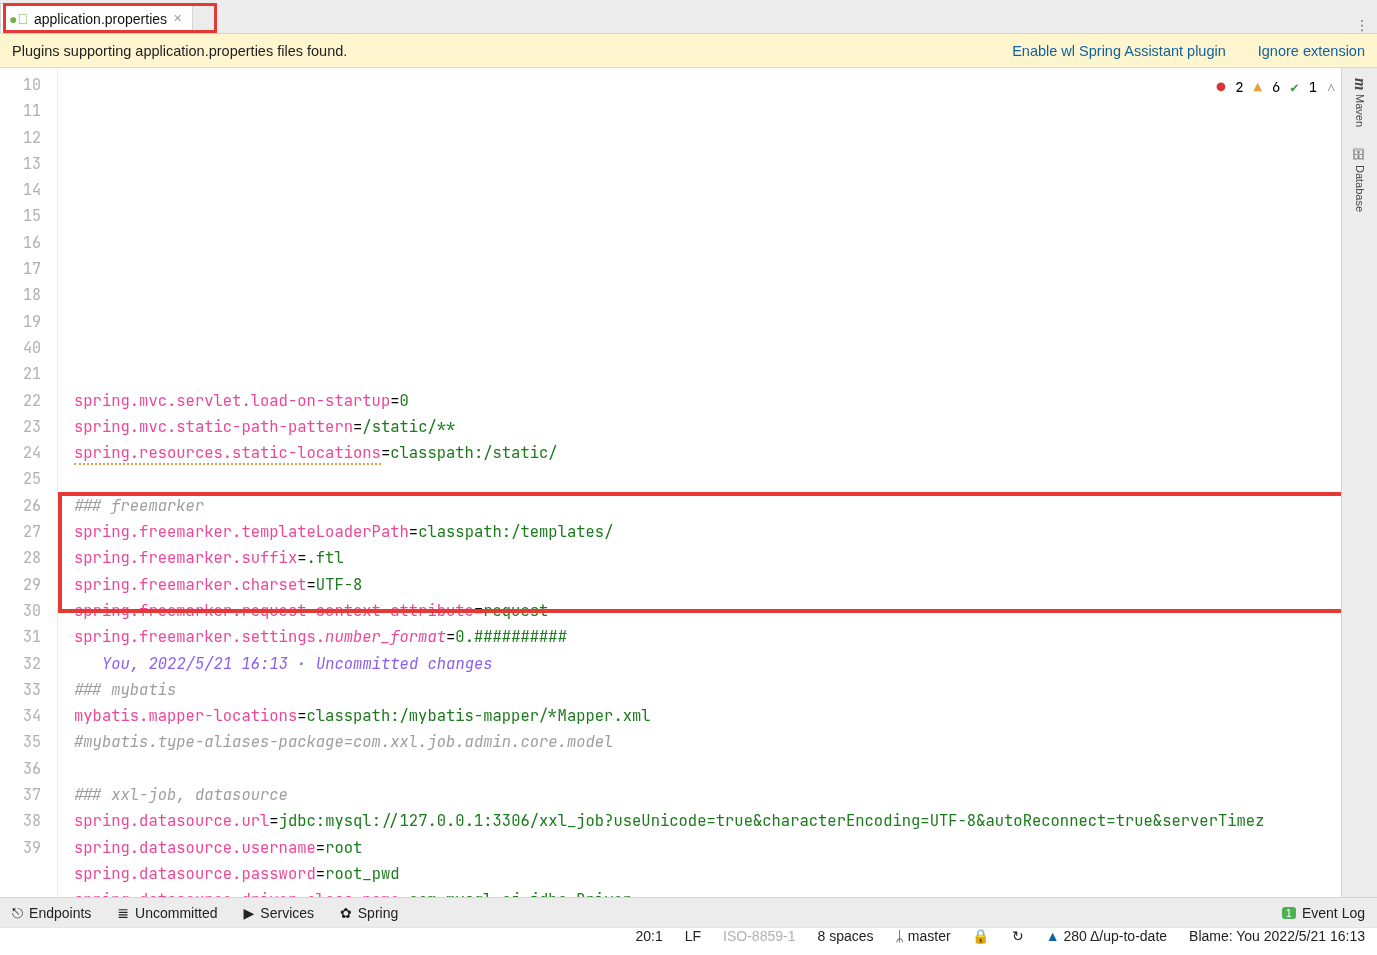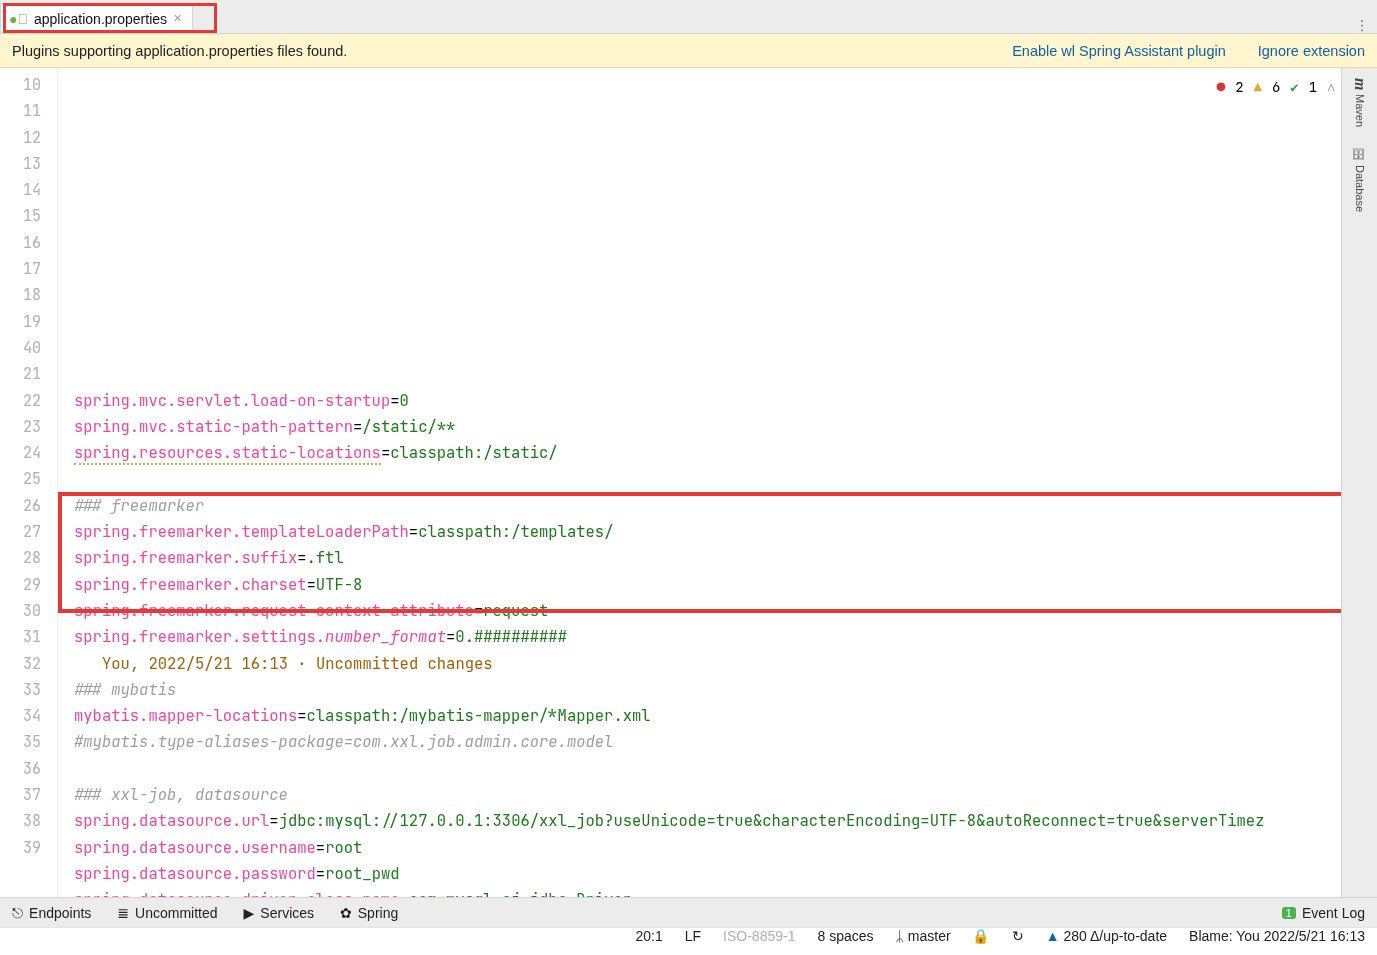--- a/index.html
+++ b/index.html
@@ -15,21 +15,21 @@
 .banner .links{margin-left:auto;display:flex;gap:32px}
 .banner a{color:#1063A0;text-decoration:none}
 .editor-area{position:relative;height:calc(955px - 34px - 34px - 30px - 28px);display:flex}
 .gutter{width:58px;background:#fff;color:#B0B0B0;text-align:right;padding:4px 16px 0 0;border-right:1px solid #eee;font-family:"JetBrains Mono","Consolas",monospace;font-size:15px;line-height:26.3px}
 .code{flex:1;position:relative;font-family:"JetBrains Mono","Consolas",monospace;font-size:15.5px;line-height:26.3px;padding:4px 0 0 16px;white-space:pre;overflow:hidden}
 .code .line{height:26.3px}
 .k{color:#ec4899}
 .v{color:#1B7A1B}
 .eq{color:#000}
 .c{color:#9E9E9E;font-style:italic}
-.ann{color:#a16207;padding-left:28px}
+.ann{color:#8b5cf6;font-style:italic;padding-left:28px}
 .squig{border-bottom:2px dotted #E0A040}
 .hl-line{position:absolute;left:0;right:0;height:26.3px;background:#FCFAED;z-index:-1}
 .redbox{position:absolute;border:4px solid #E53935;pointer-events:none}
 .insp{position:absolute;top:6px;right:24px;display:flex;gap:10px;align-items:center;background:#fff;font-size:14px}
 .insp .err{color:#D73636;font-weight:bold}
 .insp .warn{color:#E8A23A;font-weight:bold}
 .insp .ok{color:#3C9B3C;font-weight:bold}
 .insp .nav{color:#6e6e6e}
 .stripe{position:absolute;top:0;right:0;width:14px;bottom:0}
 .stripe .mk{position:absolute;right:0;width:12px;height:3px}

